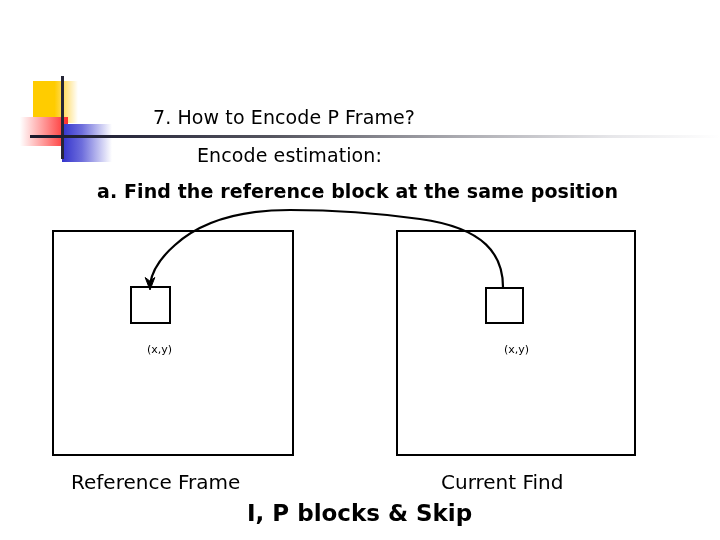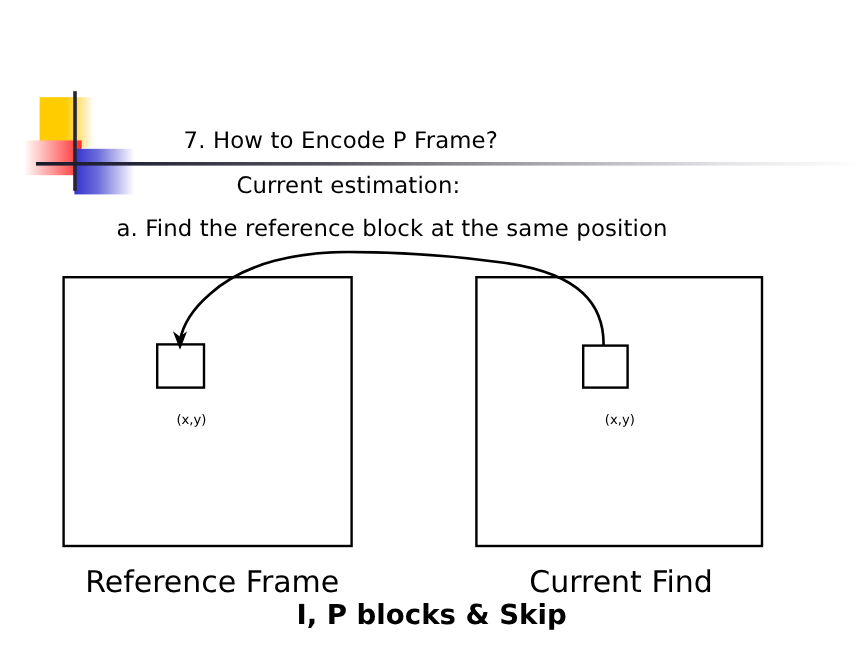--- a/index.html
+++ b/index.html
@@ -66,21 +66,21 @@
   .headline {
     position: absolute;
     color: #000000;
     font-size: 19px;
     line-height: 1.1;
     white-space: nowrap;
     letter-spacing: 0.1px;
   }
   .headline-1 { left: 153px; top: 107px; }
   .headline-2 { left: 197px; top: 145px; }
-  .headline-3 { left: 97px;  top: 181px; }
+  .headline-3 { left: 97px;  top: 181px; font-weight: bold; }
 
   
   .frame {
     position: absolute;
     border: 2px solid #000000;
     background: transparent;
     box-sizing: border-box;
   }
   .frame-ref {
     left: 52px;
@@ -132,21 +132,21 @@
     top: 0;
     width: 720px;
     height: 540px;
     pointer-events: none;
   }
 
   
   .caption {
     position: absolute;
     color: #000000;
-    font-size: 25px;
+    font-size: 20px;
     white-space: nowrap;
   }
   .caption-ref { left: 71px;  top: 470px; }
   .caption-cur { left: 441px; top: 470px; }
   .caption-foot {
     position: absolute;
     left: 247px;
     top: 500px;
     color: #000000;
     font-size: 23px;
@@ -159,21 +159,21 @@
 
 <div id="slide">
 
   <div class="logo-yellow"></div>
   <div class="logo-red"></div>
   <div class="logo-blue"></div>
   <div class="logo-vbar"></div>
   <div class="logo-hbar"></div>
 
   <div class="headline headline-1">7. How to Encode P Frame?</div>
-  <div class="headline headline-2">Current estimation:</div>
+  <div class="headline headline-2">Encode estimation:</div>
   <div class="headline headline-3">a. Find the reference block at the same position</div>
 
   <div class="frame frame-ref"></div>
   <div class="frame frame-cur"></div>
 
   <div class="block block-ref"></div>
   <div class="block block-cur"></div>
 
   <div class="coord coord-ref">(x,y)</div>
   <div class="coord coord-cur">(x,y)</div>

